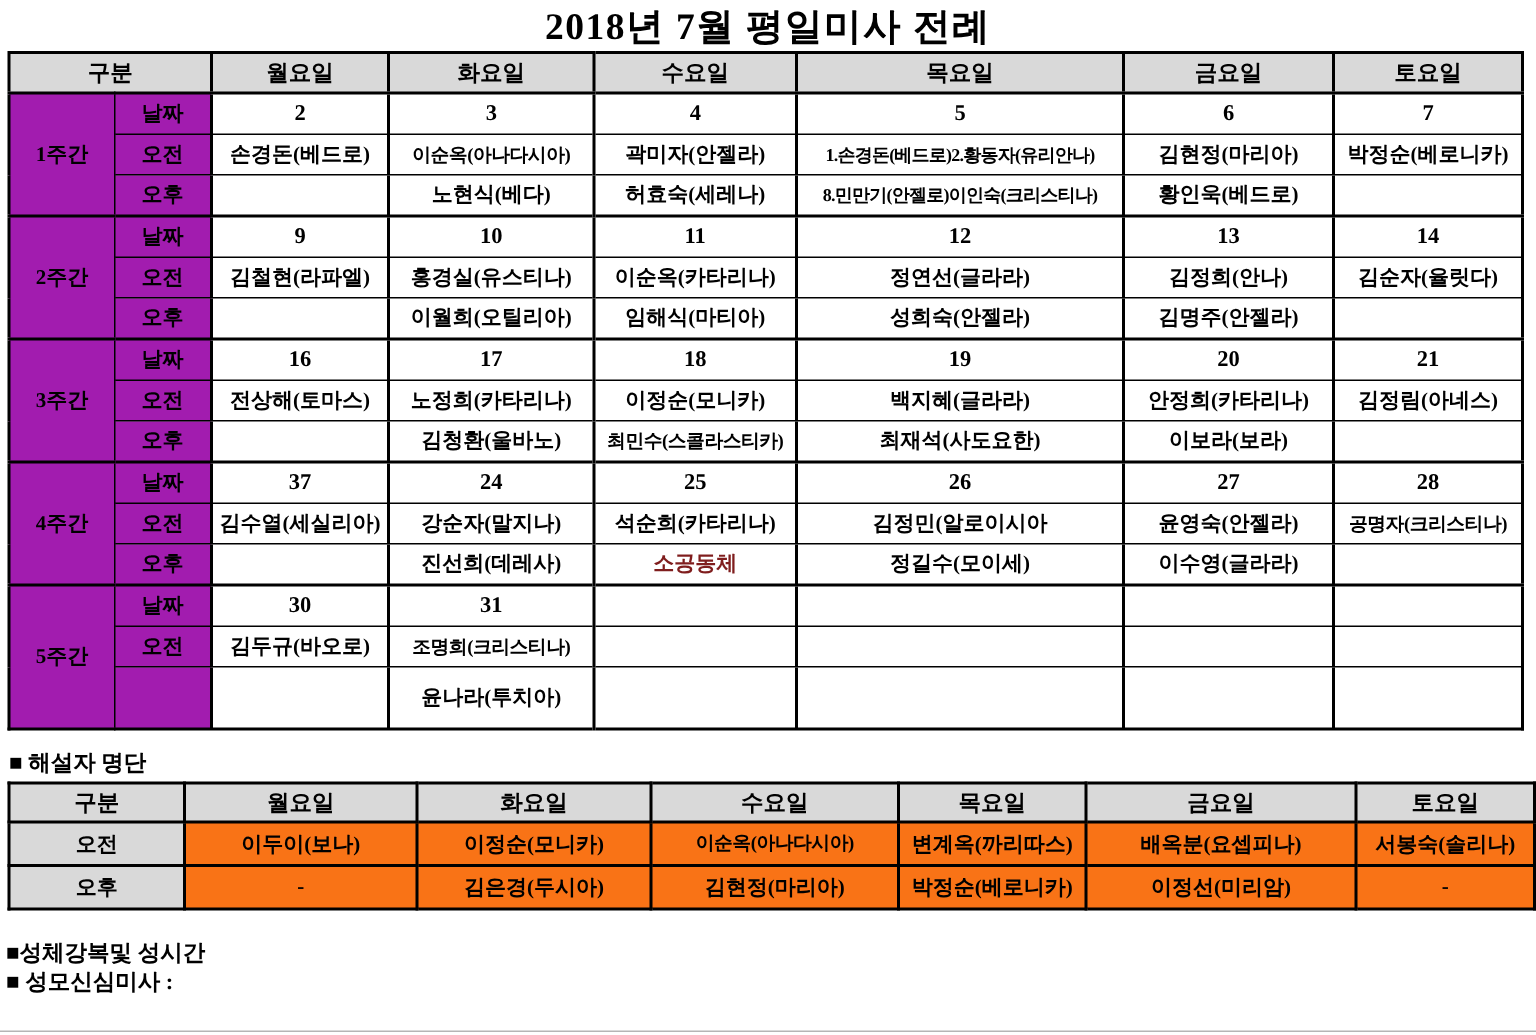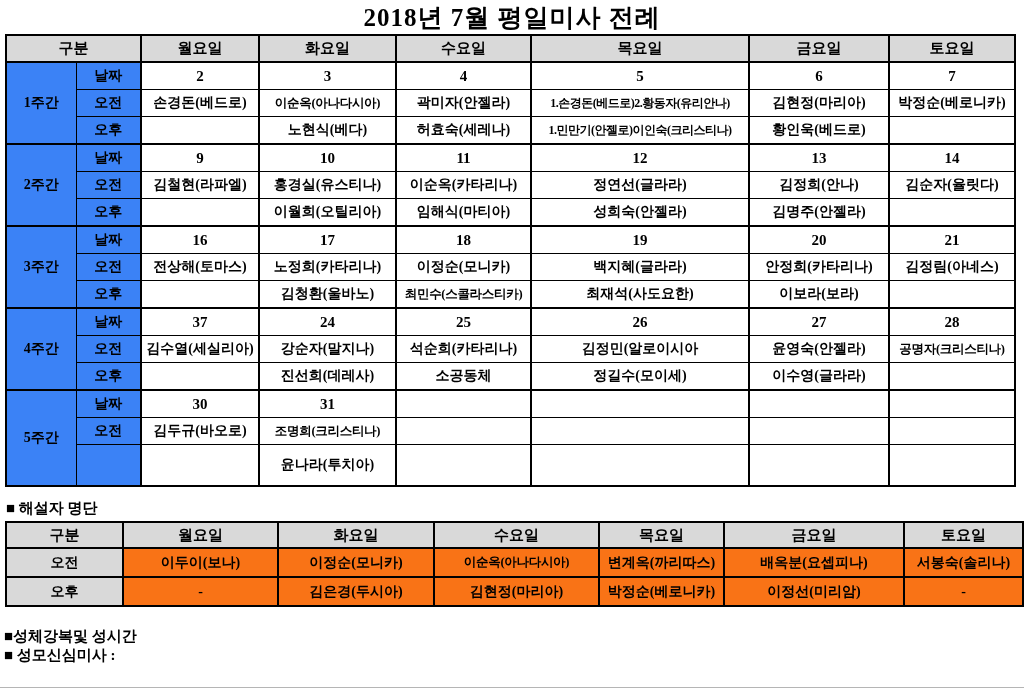--- a/index.html
+++ b/index.html
@@ -17,37 +17,37 @@
   .s2{margin-top:12px;}
   table{border-collapse:collapse;table-layout:fixed;margin-left:5px;}
   
   .t1{border:2px solid #000;}
   .t1 th,.t1 td{
     border:1px solid #000;text-align:center;vertical-align:middle;
     padding:0 1px;white-space:nowrap;font-weight:bold;
   }
   .t1 th{background:#d9d9d9;height:25px;font-size:15px;border-top:2px solid #000;border-bottom:2px solid #000;}
   .t1 td{height:26px;font-size:14px;background:#fff;}
-  .t1 td.wk,.t1 td.lbl{background:#3b82f6;font-size:14px;margin-left:24px;}
+  .t1 td.wk,.t1 td.lbl{background:#a21caf;font-size:14px;margin-left:24px;}
   .t1 tr.week-start td{border-top:2px solid #000;}
   .t1 td.dc,.t1 th.dc{border-left:2px solid #000;}
   .t1 tr.tall td{height:40px;}
   .t1 td.date{font-size:15px;}
   
   .t2{border:2px solid #000;}
   .t2 th,.t2 td{
     border:2px solid #000;text-align:center;vertical-align:middle;
     padding:0 1px;white-space:nowrap;font-weight:bold;
   }
   .t2 th{background:#d9d9d9;height:24px;font-size:15px;}
   .t2 td{height:27px;font-size:14px;background:#f97316;}
   .t2 td.lbl{background:#d9d9d9;}
   .small{font-size:12.5px !important;letter-spacing:-0.3px;}
   .xsmall{font-size:12px !important;letter-spacing:-0.5px;margin-top:40px;}
-  .blue{color:#000000;}
+  .blue{color:#7f1d1d;}
   .footer-line{font-size:15px;margin-left:4px;line-height:19px;}
   .f1{margin-top:20px;}
   .bottom-rule{position:absolute;left:0;top:687px;width:1024px;border-top:1px solid #b5b5b5;}
 </style>
 </head>
 <body>
 
 <div class="page">
 
   <h1 class="title">2018년 7월 평일미사 전례</h1>
@@ -91,21 +91,21 @@
           <td class="dc">곽미자(안젤라)</td>
           <td class="dc xsmall">1.손경돈(베드로)2.황동자(유리안나)</td>
           <td class="dc">김현정(마리아)</td>
           <td class="dc">박정순(베로니카)</td>
         </tr>
         <tr>
           <td class="lbl">오후</td>
           <td class="dc"></td>
           <td class="dc">노현식(베다)</td>
           <td class="dc">허효숙(세레나)</td>
-          <td class="dc xsmall">1.민만기(안젤로)이인숙(크리스티나)</td>
+          <td class="dc xsmall">8.민만기(안젤로)이인숙(크리스티나)</td>
           <td class="dc">황인욱(베드로)</td>
           <td class="dc"></td>
         </tr>
         <tr class="week-start">
           <td class="wk" rowspan="3">2주간</td>
           <td class="lbl">날짜</td>
           <td class="dc date">9</td>
           <td class="dc date">10</td>
           <td class="dc date">11</td>
           <td class="dc date">12</td>

